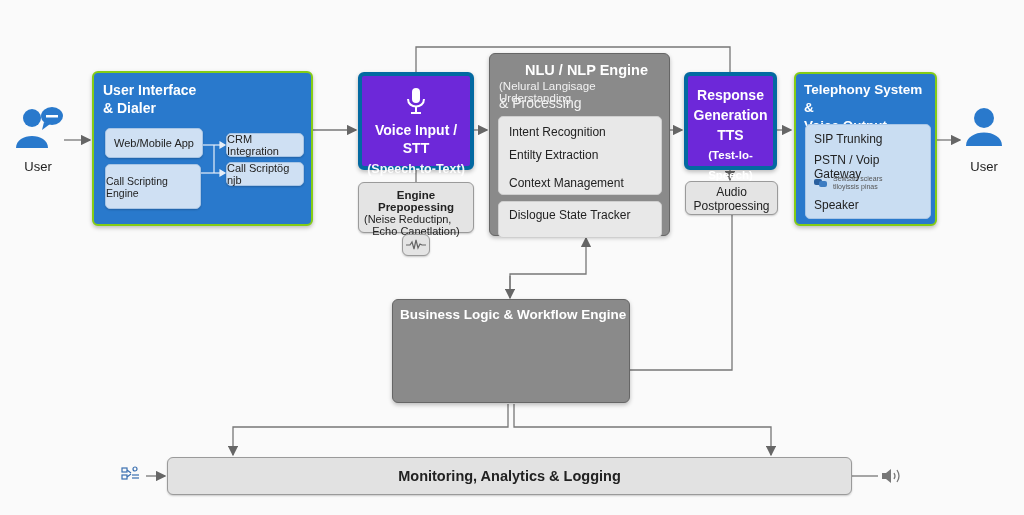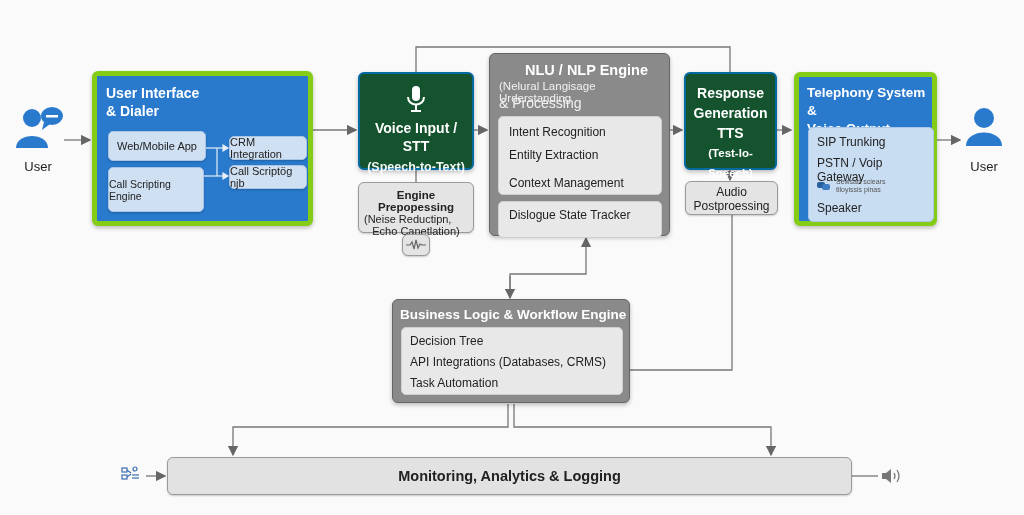--- a/index.html
+++ b/index.html
@@ -2,22 +2,22 @@
 <html><head>
 <meta charset="utf-8">
 <style>
   * { box-sizing: border-box; margin: 0; padding: 0; }
   html, body { width: 1024px; height: 515px; background: #fafafa; overflow: hidden; }
   body { position: relative; font-family: "Liberation Sans", "DejaVu Sans", sans-serif; color: #222; }
   .abs { position: absolute; }
   svg.wires { position: absolute; left: 0; top: 0; width: 1024px; height: 515px; pointer-events: none; }
 
   .box { position: absolute; border-radius: 6px; box-shadow: 0 2px 4px rgba(0,0,0,0.25); }
-  .blue { background: #2979cc; border: 5px solid #84cc16; color: #fff; }
-  .orange { background: #14532d; border: 2px solid #0369a1; color: #fff; }
+  .blue { background: #2979cc; border: 2px solid #84cc16; color: #fff; }
+  .orange { background: #6d28d9; border: 4px solid #0369a1; color: #fff; }
   .gray { background: #8a8a8a; border: 1px solid #666; color: #fff; }
   .light { background: #e4e4e4; border: 1px solid #9a9a9a; color: #222; box-shadow: 0 1px 2px rgba(0,0,0,0.2); }
 
   .title { font-weight: bold; font-size: 14px; line-height: 18px; }
   .inner { position: absolute; border-radius: 5px; }
   .inner-blue { background: #c9ddf2; border: 1px solid #a9c6e6; color: #222; }
   .inner-gray { background: #e8e8e8; border: 1px solid #cfcfcf; color: #222; }
   .item { font-size: 12px; line-height: 14px; position: absolute; }
   .pill { position: absolute; background: #cfe0f3; border: 1px solid #a8c5e5; border-radius: 5px; color: #222; font-size: 11px; display: flex; align-items: center; justify-content: center; box-shadow: 0 1px 2px rgba(0,0,0,0.2); }
 
@@ -171,25 +171,20 @@
 <div class="user" style="left:956px; top:106px;">
   <svg width="56" height="40" viewBox="0 0 56 40">
     <circle cx="28" cy="12" r="10" fill="#2979cc"></circle>
     <path d="M10,40 C10,22 46,22 46,40 Z" fill="#2979cc"></path>
   </svg>
   <div style="margin-top:10px;">User</div>
 </div>
 
 <div class="box gray" style="left:392px; top:299px; width:238px; height:104px;">
   <div class="title abs" style="left:7px; top:6px; font-size:13.5px;">Business Logic &amp; Workflow Engine</div>
-  <div class="inner inner-gray" style="left:8px; top:27px; width:222px; height:68px;">
-    <div class="item" style="left:8px; top:6px;">Decision Tree</div>
-    <div class="item" style="left:8px; top:27px;">API Integrations (Databases, CRMS)</div>
-    <div class="item" style="left:8px; top:48px;">Task Automation</div>
-  </div>
 </div>
 
 <svg class="abs" style="left:121px; top:466px;" width="20" height="16" viewBox="0 0 20 16">
   <g stroke="#3a6fb0" stroke-width="1.2" fill="none">
     <rect x="1" y="2" width="5" height="4"></rect>
     <rect x="1" y="9" width="5" height="4"></rect>
     <circle cx="14" cy="3" r="2"></circle>
     <line x1="6" y1="4" x2="10" y2="7"></line>
     <line x1="6" y1="11" x2="10" y2="8"></line>
     <line x1="11" y1="9" x2="18" y2="9"></line>

